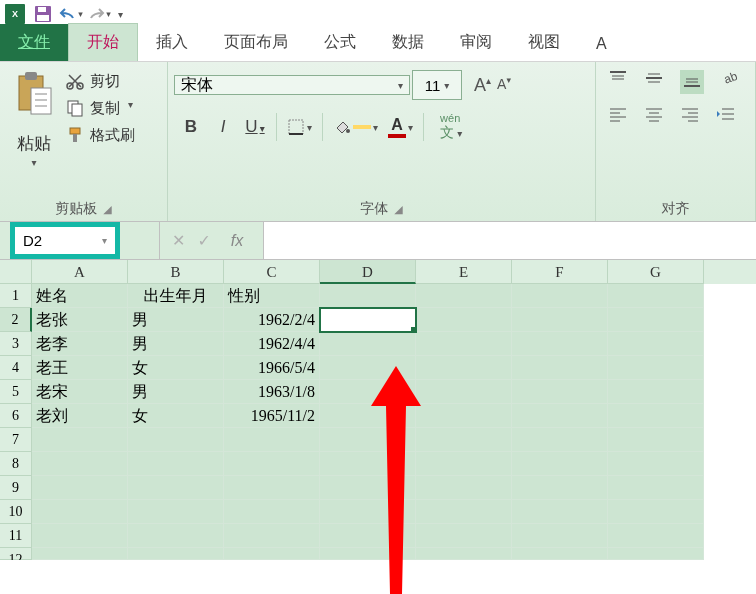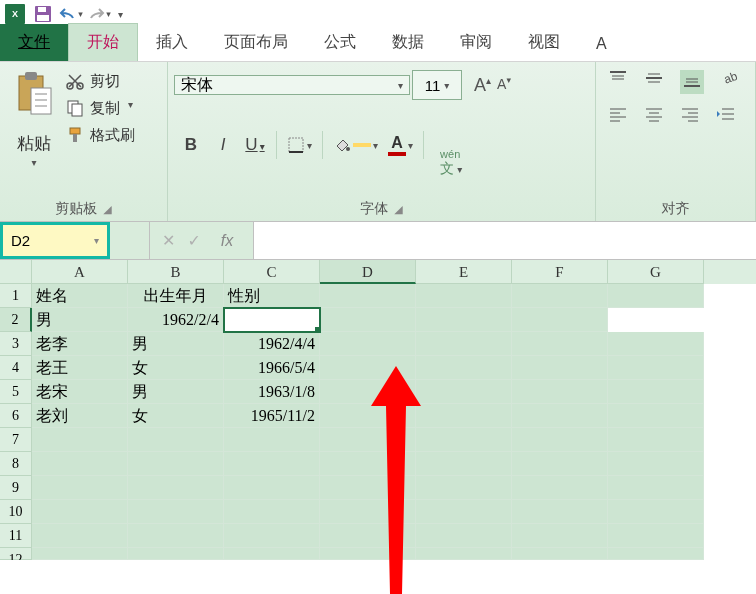--- a/index.html
+++ b/index.html
@@ -10,21 +10,21 @@
 .qat-icon { width: 26px; height: 24px; display: flex; align-items: center; justify-content: center; }
 .excel-logo { width: 20px; height: 20px; background: #217346; color: #fff; font-size: 9px; font-weight: bold; display: flex; align-items: center; justify-content: center; border-radius: 1px; }
 .save-icon svg { width: 18px; height: 18px; }
 .undo-icon, .redo-icon { display: flex; align-items: center; color: #3b7dbd; }
 .undo-icon .dd, .redo-icon .dd { font-size: 9px; color: #555; margin-left: 1px; }
 .customize-dd { color: #555; font-size: 10px; padding: 0 4px; }
 
 
 .tabs { height: 34px; display: flex; align-items: flex-end; border-bottom: 1px solid #d4d4d4; }
 .tab { padding: 8px 18px; font-size: 16px; color: #444; cursor: pointer; }
-.tab.file { background: #217346; color: #000000; text-decoration: underline; }
+.tab.file { background: #217346; color: #86efac; text-decoration: underline; }
 .tab.active { background: #cde5d2; border: 1px solid #b0cfb6; border-bottom: none; color: #be185d; }
 
 
 .ribbon { height: 160px; background: linear-gradient(#e8f3ea, #d9ecdc); border-bottom: 1px solid #c0c0c0; display: flex; }
 .group { border-right: 1px solid #c0d8c5; display: flex; flex-direction: column; padding: 4px 6px 2px; }
 .group-body { flex: 1; display: flex; align-items: flex-start; }
 .group-label { height: 20px; display: flex; align-items: center; justify-content: center; font-size: 14px; color: #555; gap: 6px; }
 .dialog-launcher { font-size: 11px; color: #888; }
 
 
@@ -46,31 +46,31 @@
 .font-size .dd { font-size: 10px; color: #555; margin-left: 4px; }
 .grow-shrink { display: flex; gap: 6px; margin-left: 10px; color: #555; }
 .font-row2 { display: flex; align-items: center; gap: 10px; padding-left: 6px; }
 .fbtn { font-size: 17px; color: #444; width: 22px; text-align: center; }
 .fbtn.bold { font-weight: bold; }
 .fbtn.italic { font-style: italic; }
 .fbtn.underline { text-decoration: underline; }
 .sep { width: 1px; height: 28px; background: #bcd6c1; }
 .border-btn, .fill-btn, .fontcolor-btn { display: flex; align-items: center; gap: 2px; }
 .color-bar { width: 18px; height: 4px; }
-.wen-btn { font-size: 11px; color: #5a8f66; margin-left: 6px; margin-top: 36px; }
+.wen-btn { font-size: 11px; color: #5a8f66; margin-left: 6px; }
 
 
 .align { width: 160px; }
 .align-row { display: flex; gap: 16px; padding: 4px 6px 12px; }
 .align-row svg { width: 20px; height: 16px; }
 .align-row2 { display: flex; gap: 16px; padding: 0 6px; }
 
 
 .formula-bar { height: 38px; border-bottom: 1px solid #c0c0c0; display: flex; align-items: stretch; background: #d9ecdc; }
-.name-box { width: 110px; border: 3px solid #14b8a6; background: #fef9c3; display: flex; align-items: center; padding: 0 8px; font-size: 15px; }
+.name-box { width: 110px; border: 5px solid #14b8a6; background: #ffffff; display: flex; align-items: center; padding: 0 8px; font-size: 15px; margin-left: 10px; }
 .name-box .dd { margin-left: auto; font-size: 10px; color: #888; }
 .fx-spacer { width: 40px; border-right: 1px solid #c0c0c0; }
 .fx-btns { display: flex; align-items: center; gap: 12px; padding: 0 12px; color: #b0b0b0; border-right: 1px solid #c0c0c0; }
 .fx-label { font-style: italic; color: #888; padding: 0 8px; display: flex; align-items: center; }
 .formula-input { flex: 1; background: #fff; }
 
 
 .grid { position: relative; }
 .col-headers { display: flex; height: 24px; background: #dceee0; }
 .corner { width: 32px; border-right: 1px solid #bcd6c1; border-bottom: 1px solid #bcd6c1; }
@@ -321,20 +321,21 @@
     <div class="cell">姓名</div>
     <div class="cell" style="text-align:center;">出生年月</div>
     <div class="cell">性别</div>
     <div class="cell"></div>
     <div class="cell"></div>
     <div class="cell"></div>
     <div class="cell"></div>
   </div>
   <div class="row">
     <div class="row-h sel">2</div>
+    <div class="cell">老张</div>
     <div class="cell">男</div>
     <div class="cell right">1962/2/4</div>
     <div class="cell selected"></div>
     <div class="cell"></div>
     <div class="cell"></div>
     <div class="cell"></div>
   </div>
   <div class="row">
     <div class="row-h">3</div>
     <div class="cell">老李</div>

